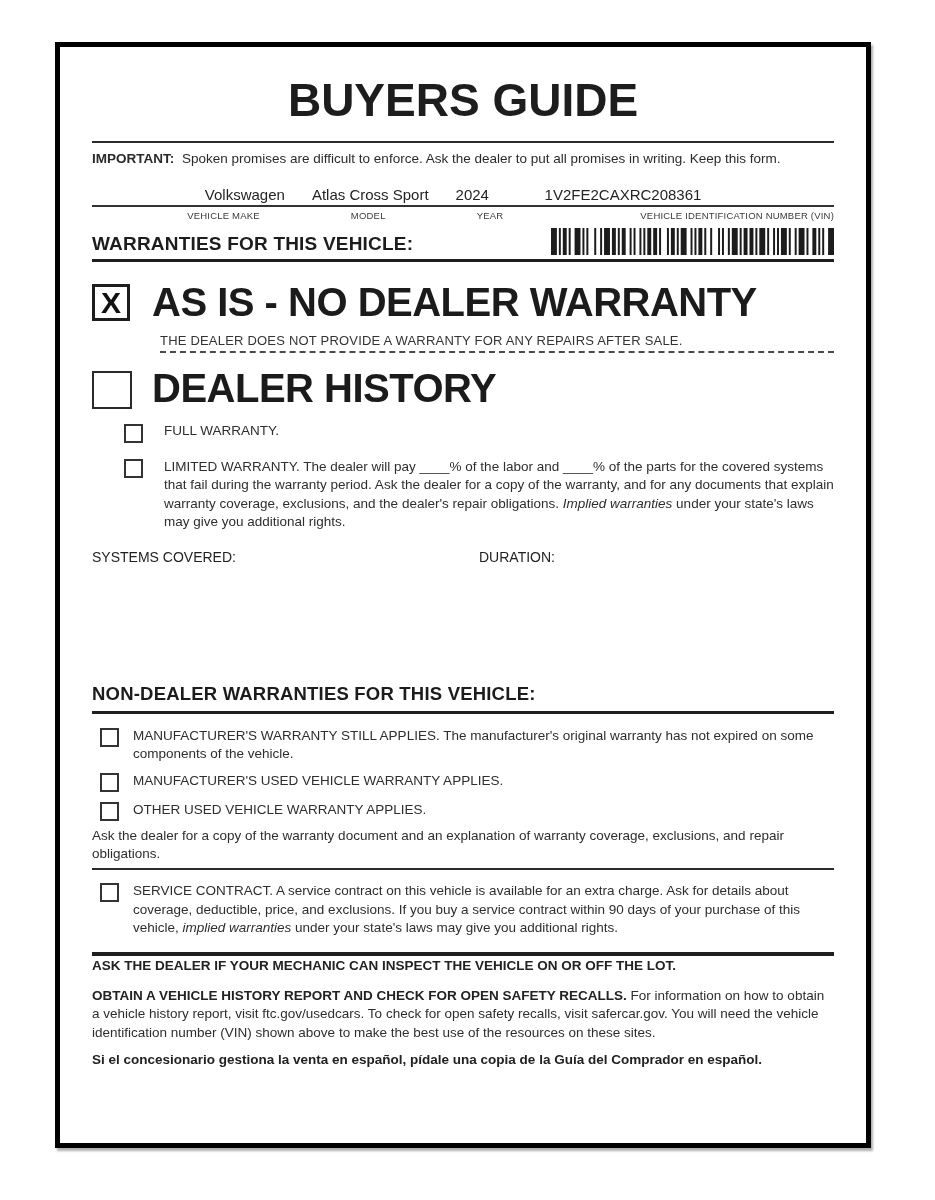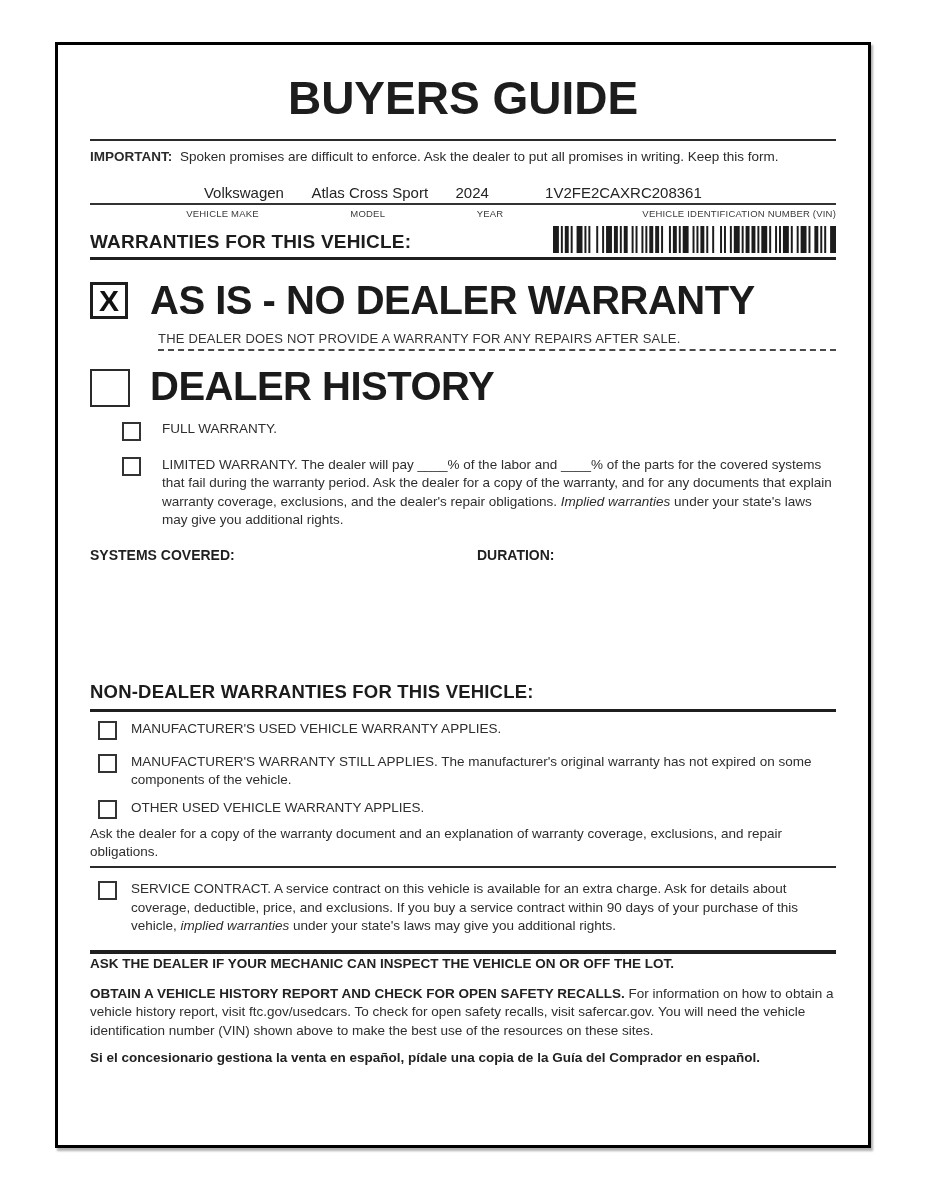--- a/index.html
+++ b/index.html
@@ -3,21 +3,21 @@
 <meta charset="utf-8">
 <style>
   html,body{margin:0;padding:0;}
   body{
     width:935px;height:1200px;position:relative;background:#ffffff;
     font-family:"Liberation Sans","DejaVu Sans",sans-serif;color:#222;
     -webkit-font-smoothing:antialiased;
   }
   .page{
     position:absolute;left:55px;top:42px;width:816px;height:1106px;
-    box-sizing:border-box;border:3px solid #000000;background:#fff;
+    box-sizing:border-box;border:5px solid #000000;background:#fff;
     padding:0 32px;box-shadow:2px 3px 2px rgba(110,110,110,.55);
   }
   .title{
     margin-top:30px;text-align:center;font-size:46px;font-weight:bold;
     letter-spacing:0px;line-height:1;color:#1d1d1d;
   }
   .rule{border:0;border-top:2px solid #2b2b2b;margin:0;}
   .rule-thick{border:0;border-top:3px solid #1f1f1f;margin:0;}
   .rule-xthick{border:0;border-top:4px solid #1f1f1f;margin:0;}
   .important{margin-top:8px;font-size:13.5px;color:#2a2a2a;}
@@ -47,21 +47,21 @@
   .asis-sub{margin-left:68px;margin-top:11px;font-size:13px;color:#333;letter-spacing:.2px;}
   .dashes{margin-left:68px;margin-top:3px;border:0;border-top:2px dashed #4a4a4a;}
   .dealer-row{display:flex;align-items:flex-start;margin-top:15px;}
   .cb-sm{
     width:15px;height:15px;border:2px solid #333;flex:0 0 auto;margin-top:1px;background:#fff;
   }
   .full-row{display:flex;align-items:flex-start;margin-top:14px;margin-left:32px;}
   .full-row .lbl{margin-left:21px;font-size:13.5px;color:#2e2e2e;}
   .limited-row{display:flex;align-items:flex-start;margin-top:15px;margin-left:32px;}
   .limited-row .para{margin-left:21px;font-size:13.5px;line-height:1.37;color:#2e2e2e;max-width:692px;}
-  .sysdur{display:flex;margin-top:17px;font-size:14px;font-weight:bold;color:#1f1f1f;}
+  .sysdur{display:flex;margin-top:17px;font-size:14px;font-weight:normal;color:#1f1f1f;}
   .sysdur .sys{width:387px;}
   .blank-space{height:118px;}
   .nd-heading{font-size:18.5px;font-weight:bold;color:#1c1c1c;letter-spacing:.2px;}
   .nd-rule{margin-top:6px;}
   .cb-item{display:flex;align-items:flex-start;margin-left:8px;}
   .cb-item .txt{margin-left:14px;font-size:13.5px;line-height:1.37;color:#2e2e2e;max-width:718px;}
   .mt13{margin-top:13px;} .mt8{margin-top:8px;} .mt9{margin-top:9px;}
   .note{margin-top:6px;font-size:13.5px;line-height:1.35;color:#2e2e2e;}
   .rule-svc{margin-top:5px;}
   .svc-item{margin-top:12px;}
@@ -186,28 +186,28 @@
   <div class="sysdur">
     <div class="sys">SYSTEMS COVERED:</div>
     <div>DURATION:</div>
   </div>
 
   <div class="blank-space"></div>
 
   <div class="nd-heading">NON-DEALER WARRANTIES FOR THIS VEHICLE:</div>
   <hr class="rule-thick nd-rule">
 
+  <div class="cb-item mt13">
+    <div class="cb-sm"></div>
+    <div class="txt">MANUFACTURER'S WARRANTY STILL APPLIES.  The manufacturer's original warranty has not expired on some components of the vehicle.</div>
+  </div>
   <div class="cb-item mt8">
     <div class="cb-sm"></div>
     <div class="txt">MANUFACTURER'S USED VEHICLE WARRANTY APPLIES.</div>
   </div>
-  <div class="cb-item mt13">
-    <div class="cb-sm"></div>
-    <div class="txt">MANUFACTURER'S WARRANTY STILL APPLIES.  The manufacturer's original warranty has not expired on some components of the vehicle.</div>
-  </div>
   <div class="cb-item mt9">
     <div class="cb-sm"></div>
     <div class="txt">OTHER USED VEHICLE WARRANTY APPLIES.</div>
   </div>
 
   <div class="note">Ask the dealer for a copy of the warranty document and an explanation of warranty coverage, exclusions, and repair obligations.</div>
 
   <hr class="rule rule-svc">
 
   <div class="cb-item svc-item" style="margin-left:8px;">

